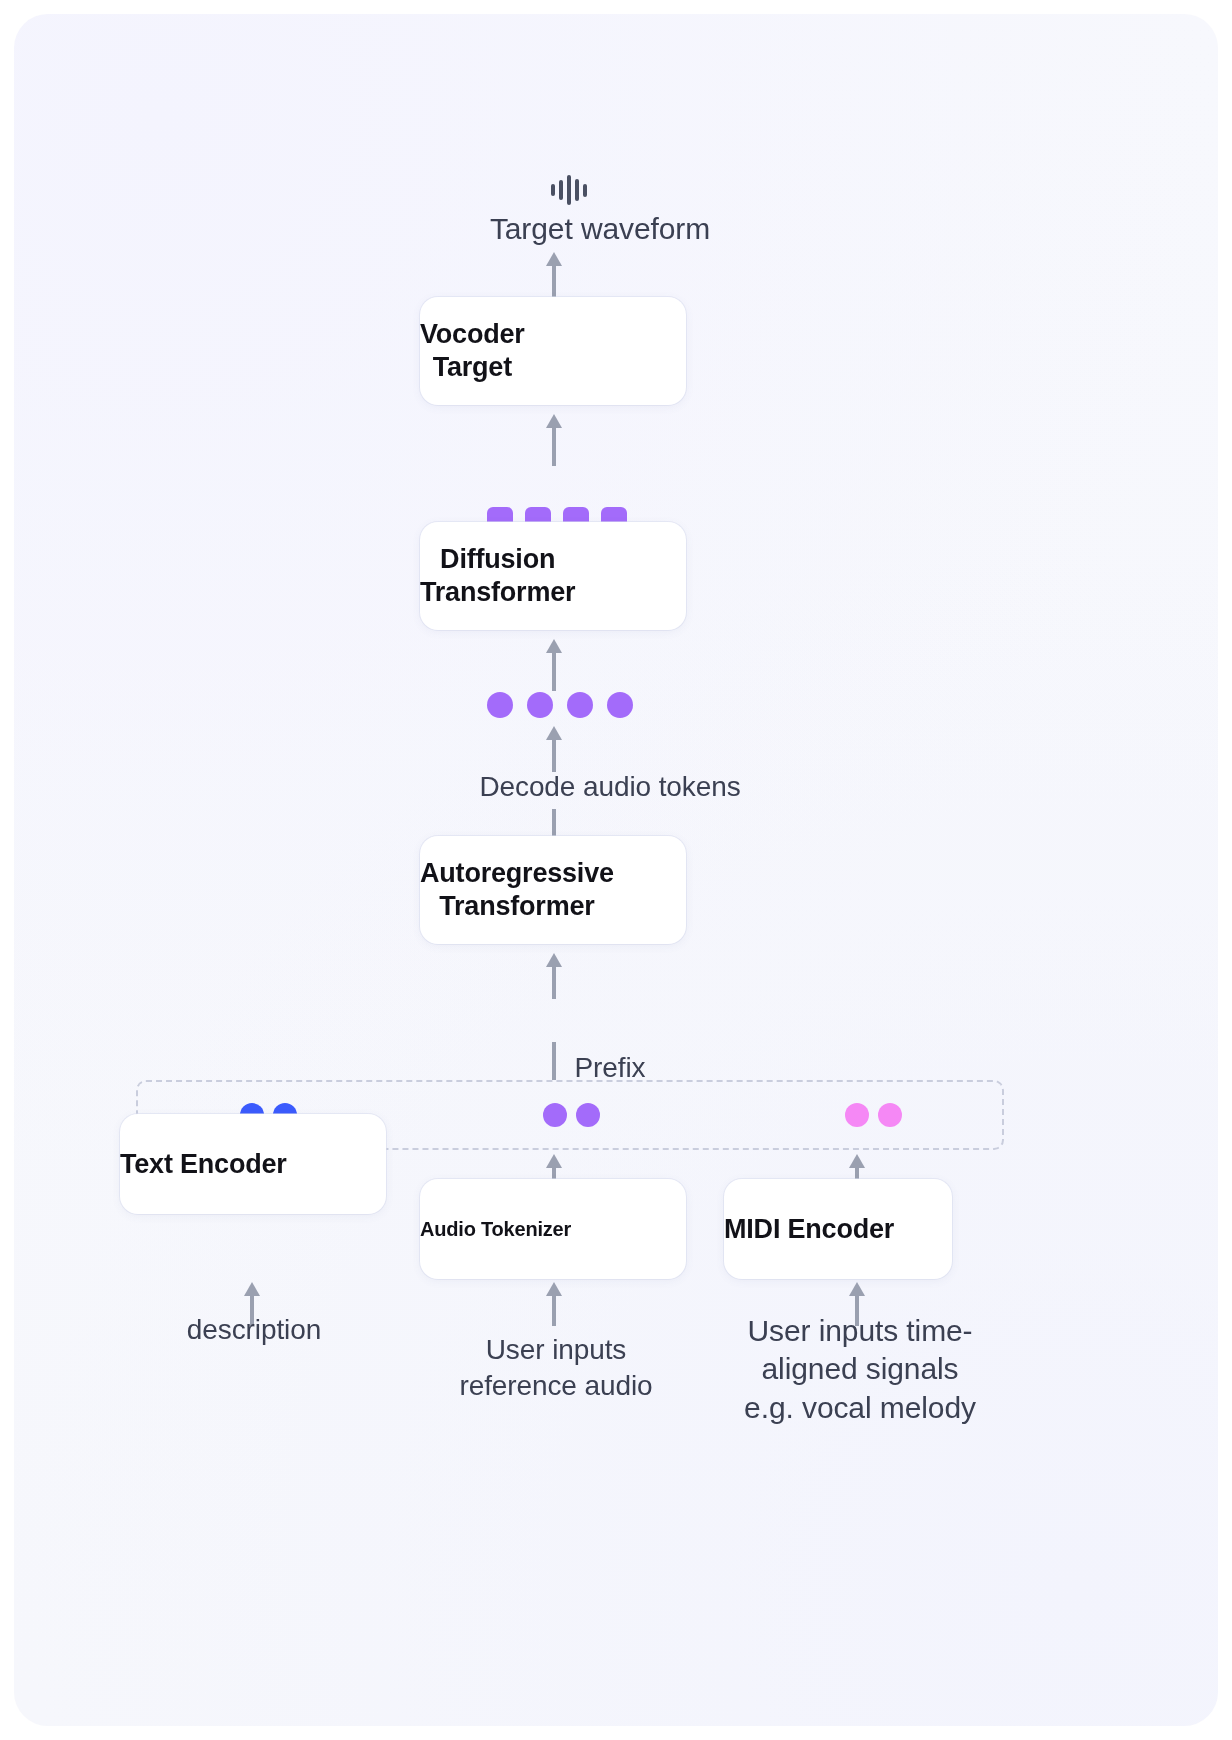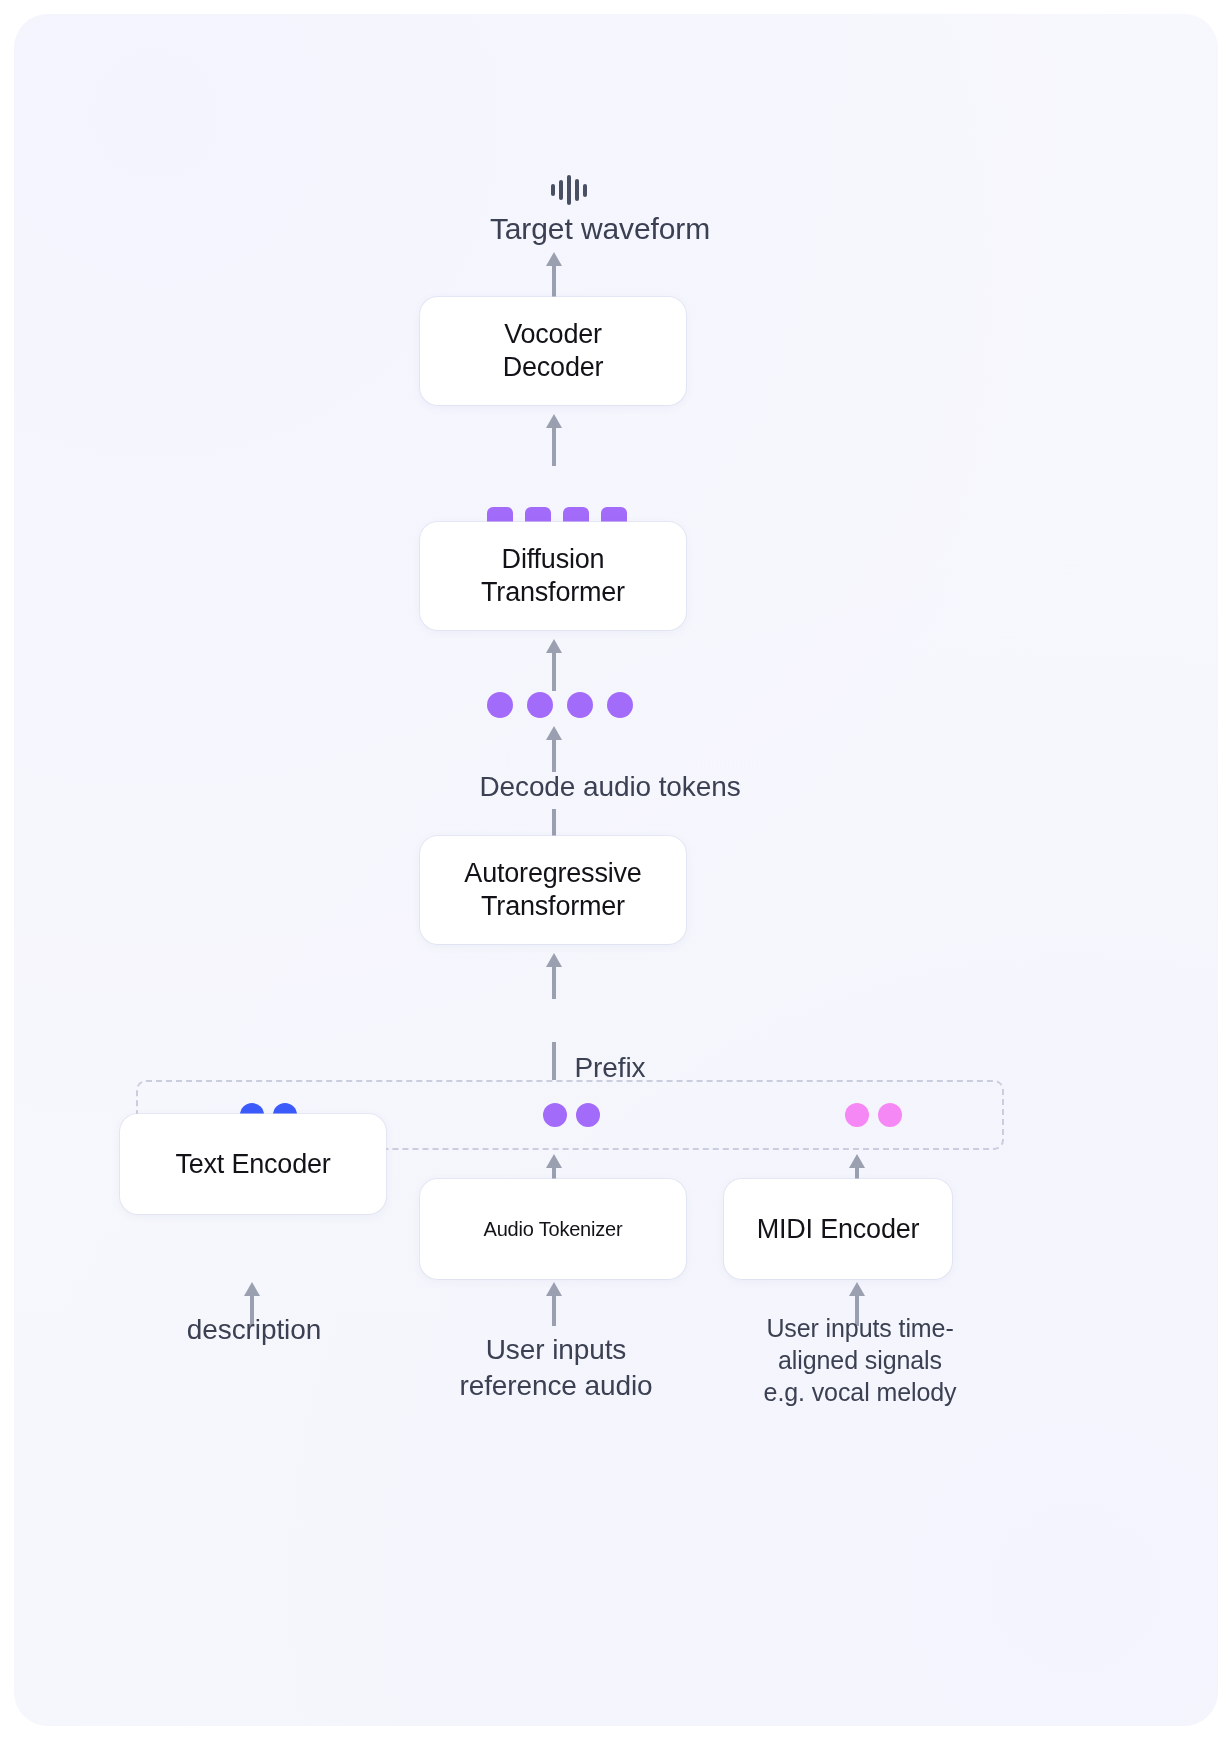--- a/index.html
+++ b/index.html
@@ -36,23 +36,23 @@
   }
 
   
   .node {
     position: absolute;
     background: #ffffff;
     border-radius: 18px;
     box-shadow: 0 2px 10px rgba(85,95,150,0.07), 0 0 0 1px rgba(220,224,240,0.55);
     display: flex;
     align-items: center;
-    justify-content: center;
+    justify-content: flex-start;
     text-align: center;
-    font-weight: normal;
+    font-weight: bold;
     color: #121218;
     letter-spacing: -0.2px;
     line-height: 1.22;
   }
 
   
   .caption {
     position: absolute;
     text-align: center;
     color: #3b4052;
@@ -142,21 +142,21 @@
     <div class="caption" style="left:296px; top:196px; width:580px; font-size:30px; color:#3b4052;">Target waveform</div>
 
     <svg class="arrow" style="left:531px; top:238px; height:60px;" viewBox="0 0 18 60">
       <line x1="9" y1="60" x2="9" y2="12" stroke="#9aa0b0" stroke-width="4"></line>
       <polygon points="9,0 17,14 1,14" fill="#9aa0b0"></polygon>
     </svg>
 
     <div class="node" style="left:406px; top:283px; width:266px; height:108px; font-size:27px;">
       <div>
         <div>Vocoder</div>
-        <div>Decoder</div>
+        <div>Target</div>
       </div>
     </div>
 
     <svg class="arrow" style="left:531px; top:400px; height:52px;" viewBox="0 0 18 52">
       <line x1="9" y1="52" x2="9" y2="12" stroke="#9aa0b0" stroke-width="4"></line>
       <polygon points="9,0 17,14 1,14" fill="#9aa0b0"></polygon>
     </svg>
 
     <div class="token-row" style="left:473px; top:493px; gap:12px;">
       <span class="tok-square"></span>
@@ -271,20 +271,20 @@
 
     <div class="caption" style="left:98px; top:1298px; width:284px; font-size:28px;">
       <div>description</div>
     </div>
 
     <div class="caption" style="left:400px; top:1318px; width:284px; font-size:28px;">
       <div>User inputs</div>
       <div>reference audio</div>
     </div>
 
-    <div class="caption" style="left:700px; top:1298px; width:292px; font-size:25px;">
+    <div class="caption" style="left:700px; top:1298px; width:292px; font-size:30px;">
       <div>User inputs time-</div>
       <div>aligned signals</div>
       <div>e.g. vocal melody</div>
     </div>
 
   </div>
 </div>
 
 </body></html>

